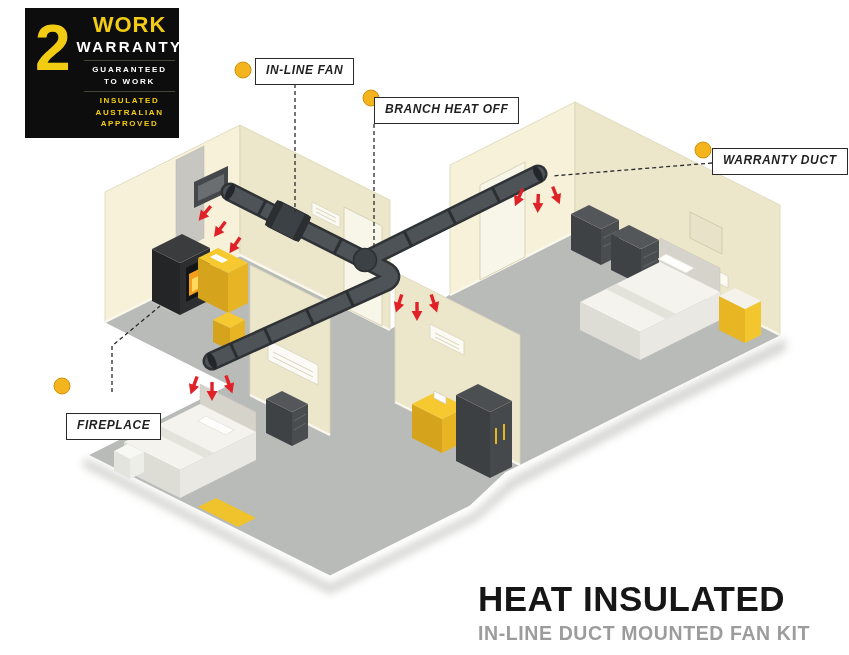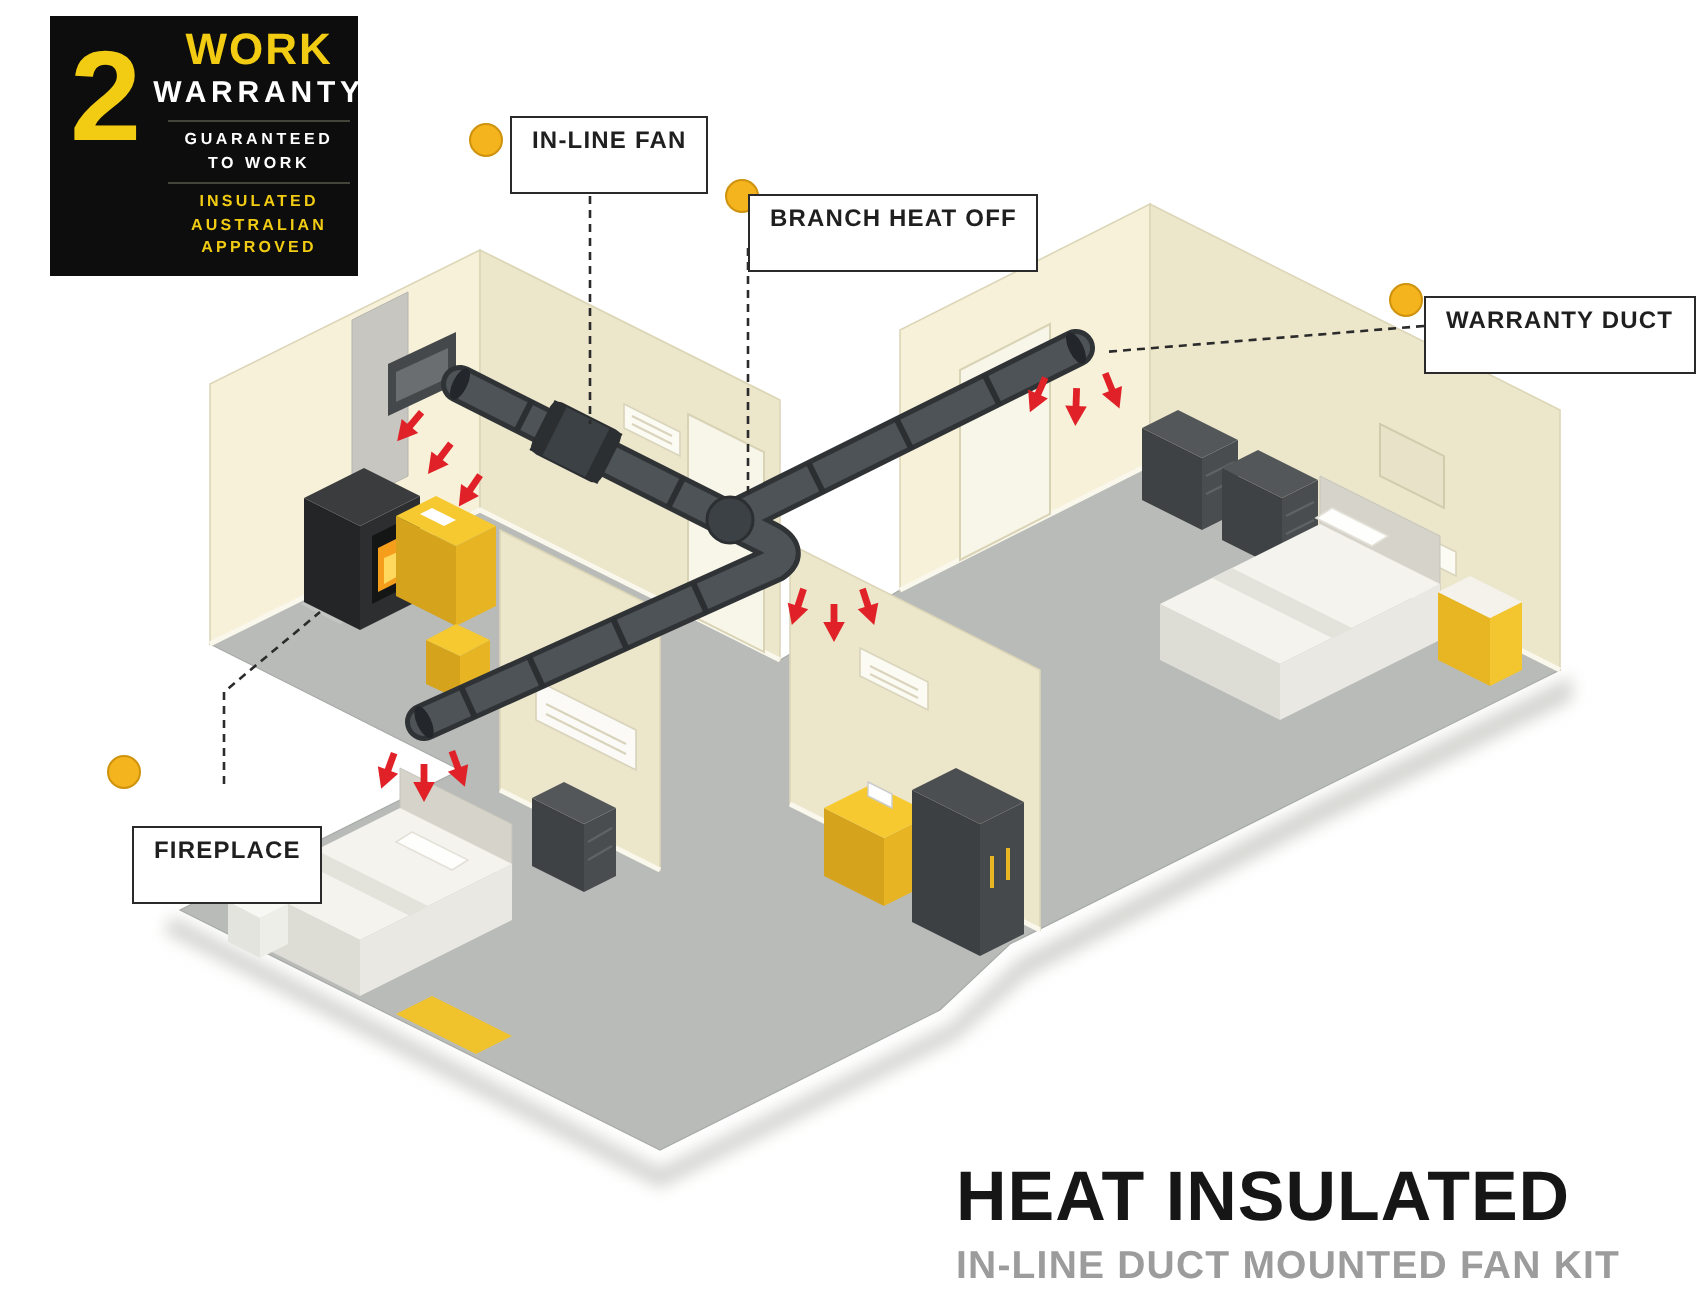--- a/index.html
+++ b/index.html
@@ -2,22 +2,22 @@
 <html><head>
 <meta charset="utf-8">
 <style>
   html,body{margin:0;padding:0;background:#ffffff;}
   #stage{position:relative;width:849px;height:655px;background:#ffffff;overflow:hidden;
          font-family:"Liberation Sans", sans-serif;}
   #scene{position:absolute;left:0;top:0;}
 
   
   .callout{position:absolute;background:#ffffff;border:1.3px solid #2a2a2a;
-           padding:5px 10px 20px 10px;font-size:12px;font-weight:bold;
-           letter-spacing:.6px;color:#1f1f1f;white-space:nowrap;line-height:1;}
+           padding:5px 10px 8px 10px;font-size:12px;font-weight:bold;
+           letter-spacing:.6px;color:#1f1f1f;white-space:nowrap;line-height:1;font-style:italic;}
   #callout-fan{left:255px;top:58px;}
   #callout-branch{left:374px;top:97px;}
   #callout-duct{left:712px;top:148px;}
   #callout-fireplace{left:66px;top:413px;}
 
   
   #badge{position:absolute;left:25px;top:8px;width:154px;background:#0d0d0d;
          display:flex;flex-direction:row;padding:6px 6px 8px 8px;box-sizing:border-box;}
   #badge .big-number{font-size:64px;font-weight:900;color:#f2cc12;line-height:0.95;
          padding:4px 6px 0 2px;}

